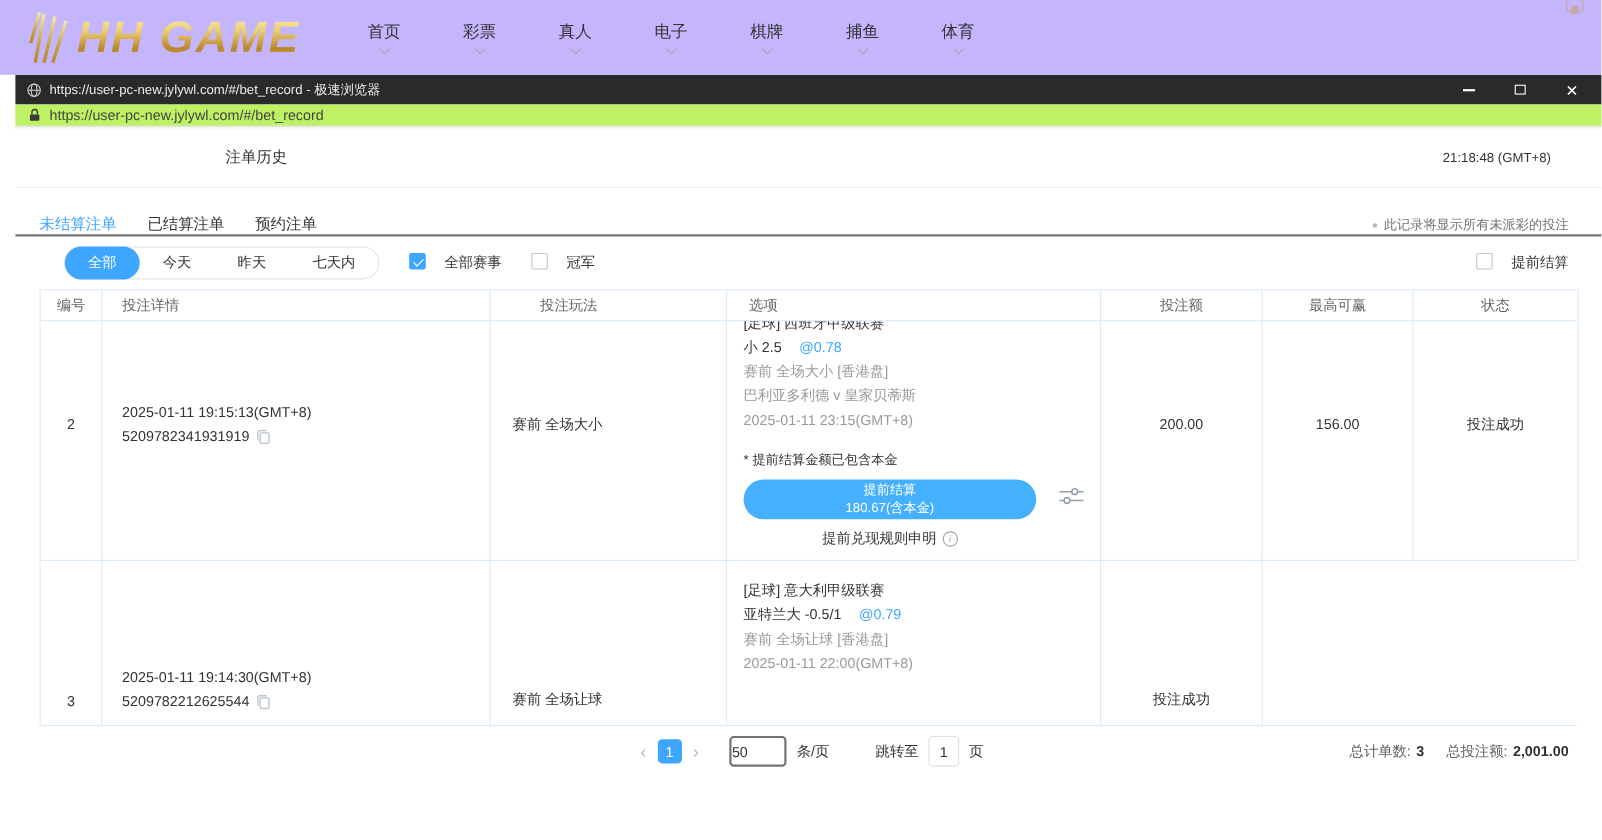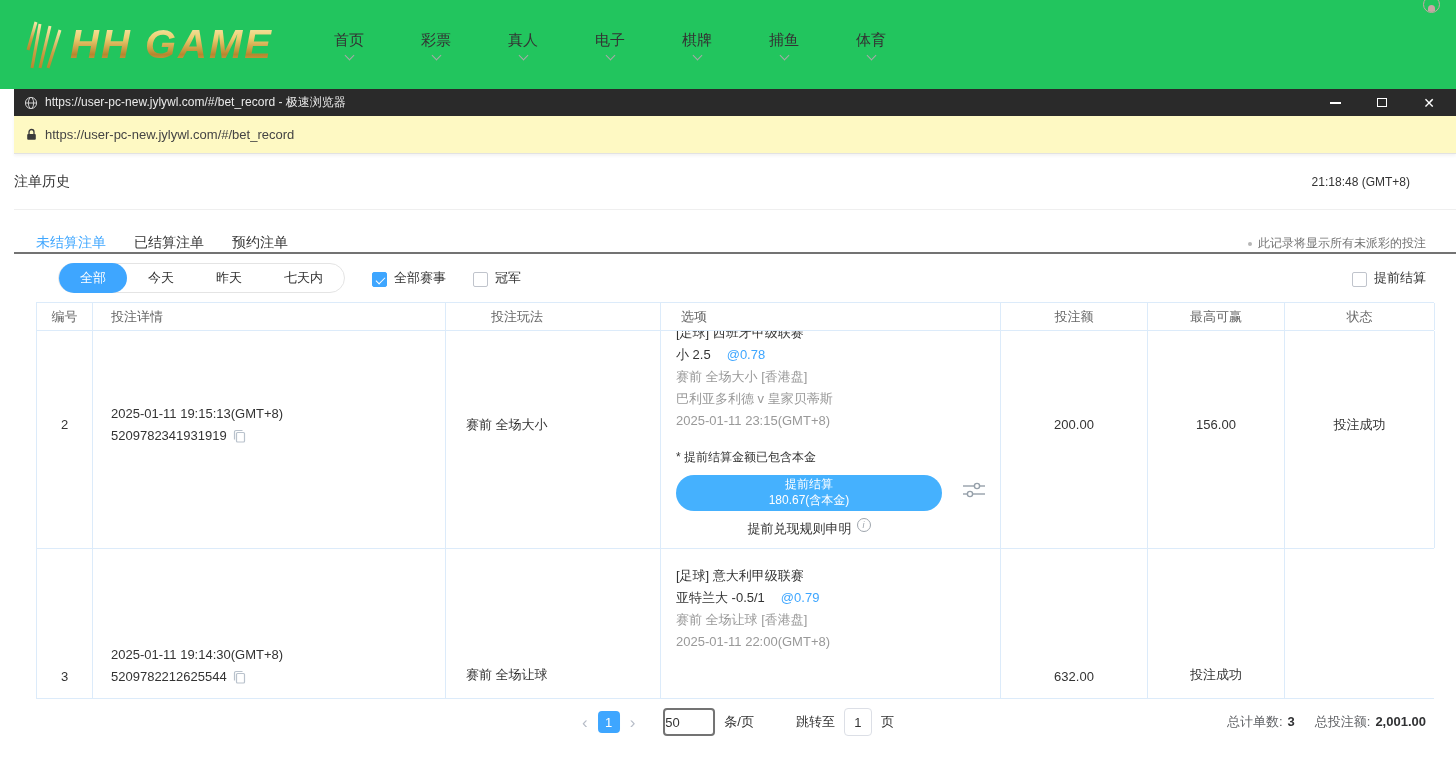--- a/index.html
+++ b/index.html
@@ -1,20 +1,20 @@
 <!DOCTYPE html>
 <html><head>
 <meta charset="utf-8">
 <style>
   * { margin:0; padding:0; box-sizing:border-box; }
   html,body { width:1456px; height:764px; overflow:hidden; background:#fff;
     font-family:"Liberation Sans","DejaVu Sans",sans-serif; }
 
   
-  .site-header { height:89px; display:flex; align-items:center; position:relative; background:#22c55e; }
+  .site-header { height:68px; display:flex; align-items:center; position:relative; background:#c4b5fd; }
   .logo { display:flex; align-items:center; margin-left:26px; width:292px; }
   .logo-burst { margin-right:2px; }
   .logo-text { font-size:40px; font-weight:bold; font-style:italic; letter-spacing:2px;
     background:linear-gradient(180deg,#f9edb8 0%,#eccf72 35%,#b8862e 72%,#d9ae4e 100%);
     -webkit-background-clip:text; background-clip:text; color:transparent; }
   .nav { display:flex; gap:57px; margin-left:16px; }
   .nav-item { display:flex; align-items:center; gap:6px; font-size:15px; color:#333; cursor:pointer;flex-direction:column; }
   .chev { width:7px; height:7px; border-right:1.5px solid #a9a9a9; border-bottom:1.5px solid #a9a9a9;
     transform:rotate(45deg); margin-top:-4px; }
   .mini-profile { position:absolute; top:-4px; right:16px; width:17px; height:17px; border:1px solid #c9a6a6;
@@ -24,40 +24,40 @@
   
   .browser { margin-left:14px; width:1442px; }
   .titlebar { height:27px; background:#2a2a2a; display:flex; align-items:center; padding:0 10px; }
   .titlebar-title { color:#e9e9e9; font-size:12px; margin-left:7px; }
   .win-controls { margin-left:auto; display:flex; align-items:center; gap:33px; padding-right:10px; }
   .ctrl { cursor:pointer; display:flex; align-items:center; justify-content:center; width:14px; height:14px; }
   .ctrl-min i { display:block; width:11px; height:2px; background:#fff; }
   .ctrl-max i { display:block; width:10px; height:9px; border:1.5px solid #fff; }
   .ctrl-close { color:#fff; font-size:14px; line-height:1; }
 
-  .addressbar { height:38px; background:#fef9c3; border-bottom:1px solid #e2e2e2; display:flex; align-items:center;
+  .addressbar { height:20px; background:#bef264; border-bottom:1px solid #e2e2e2; display:flex; align-items:center;
     padding:0 12px; gap:8px; font-size:13px; color:#444; box-shadow:0 2px 3px rgba(0,0,0,0.05); position:relative; z-index:2; }
 
   
   .title-row { height:56px; display:flex; align-items:center; border-bottom:1px solid #efefef; }
-  .page-title { font-size:14px; color:#333; }
+  .page-title { margin-left:191px; font-size:14px; color:#333; }
   .clock { margin-left:auto; margin-right:46px; font-size:12px; color:#333; }
 
   .tabs-row { height:44px; display:flex; align-items:flex-end; border-bottom:2px solid #737373; padding-left:22px; }
   .tab { font-size:14px; color:#333; margin-right:28px; cursor:pointer; }
   .tab.active { color:#3ea6ff; }
   .tabs-note { margin-left:auto; margin-right:30px; font-size:12px; color:#737373; display:flex; align-items:center; gap:6px; }
   .note-dot { width:4px; height:4px; background:#b6b6b6; border-radius:50%; }
 
   .filter-row { height:48px; display:flex; align-items:center; padding-left:22px; }
   .range-group { display:flex; align-items:center; border:1px solid #e4e4e4; border-radius:16px; height:30px;
     margin-left:22px; background:#fff; }
   .range-item { padding:0 21px; font-size:13px; color:#333; line-height:30px; cursor:pointer; border-radius:15px; }
   .range-item.active { background:#3ea6ff; color:#fff; }
-  .chk { display:flex; align-items:flex-end; gap:7px; margin-left:27px; font-size:13px; color:#333; cursor:pointer; }
+  .chk { display:flex; align-items:flex-start; gap:17px; margin-left:27px; font-size:13px; color:#333; cursor:pointer; }
   .box { width:15px; height:15px; border:1px solid #c0c4cc; border-radius:2px; background:#fff; position:relative; }
   .box.checked { background:#3ea6ff; border-color:#3ea6ff; }
   .box.checked::after { content:""; position:absolute; left:4.5px; top:1.5px; width:4px; height:8px;
     border-right:1.5px solid #fff; border-bottom:1.5px solid #fff; transform:rotate(45deg); }
   .chk.right { margin-left:auto; margin-right:30px; }
 
   
   .table { margin:0 22px; border-top:1px solid #dcebfa; border-left:1px solid #dcebfa; }
   .thead, .trow { display:grid; grid-template-columns:56px 353px 215px 340px 147px 137px 150px; }
   .thead { height:28px; border-bottom:1px solid #dcebfa;font-family:Liberation Mono, monospace; }
@@ -81,21 +81,21 @@
   .row3 .opt-inner { padding-top:16px; }
   .opt-league, .opt-sel { color:#333; }
   .opt-odds { color:#3ea6ff; margin-left:16px; }
   .opt-gray { color:#999; }
   .cash-note { margin-top:14px; font-size:12px; color:#333; }
   .cashout-row { display:flex; align-items:center; margin-top:7px; }
   .cashout-btn { width:266px; height:36px; border-radius:18px; background:#45b1fe; color:#fff; border:none;
     display:flex; flex-direction:column; align-items:center; justify-content:center; line-height:1.3;
     font-size:12px; cursor:pointer; font-family:inherit; }
   .slider-icon { margin-left:20px; cursor:pointer; }
-  .rules-line { width:266px; margin-top:7px; display:flex; justify-content:center; gap:5px;
+  .rules-line { width:266px; margin-top:7px; display:flex; align-items:center; justify-content:center; gap:5px;
     font-size:13px; color:#333; cursor:pointer; }
   .info-icon { width:14px; height:14px; border:1px solid #9ea5ad; border-radius:50%; color:#9ea5ad;
     font-size:9px; display:flex; align-items:center; justify-content:center; font-style:italic; }
   .copy-icon { cursor:pointer; display:inline-flex; }
 
   
   .pagination { height:46px; margin:0 22px; display:flex; align-items:center; position:relative; }
   .pager { position:absolute; left:50%; transform:translateX(-50%); display:flex; align-items:center; }
   .pg-arrow { color:#b7bdc8; font-size:17px; cursor:pointer; padding:0 6px; line-height:1; }
   .pg-cur { width:22px; height:22px; background:#3ea6ff; color:#fff; border-radius:4px; display:flex;
@@ -331,23 +331,20 @@
           <div class="opt-inner">
             <div class="opt-league">[足球] 意大利甲级联赛</div>
             <div class="opt-sel">
               <span>亚特兰大 -0.5/1</span><span class="opt-odds">@0.79</span>
             </div>
             <div class="opt-gray">赛前 全场让球 [香港盘]</div>
             <div class="opt-gray">2025-01-11 22:00(GMT+8)</div>
           </div>
         </div>
         <div class="td cc">
-            <div class="inner">632.00</div>
-          </div>
-        <div class="td cc">
             <div class="inner">投注成功</div>
           </div>
       </div>
     </div>
 
     <div class="pagination">
       <div class="pager">
         <span class="pg-arrow">‹</span>
         <span class="pg-cur">1</span>
         <span class="pg-arrow">›</span>

